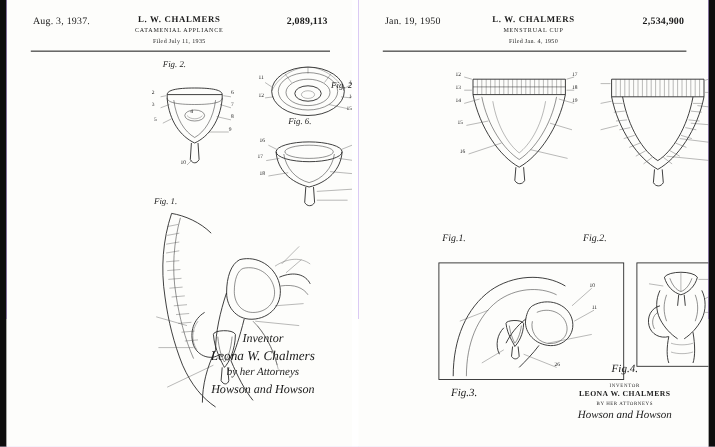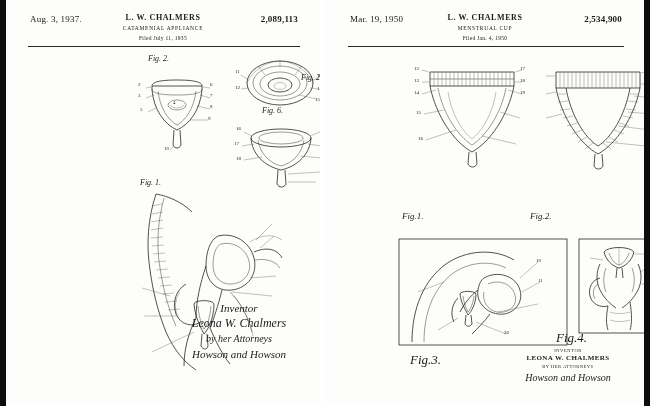--- a/index.html
+++ b/index.html
@@ -340,21 +340,21 @@
       <span class="word w2">Leona W. Chalmers</span>
       <span class="word w3">by her Attorneys</span>
       <span class="word w4">Howson and Howson</span>
     </div>
 
   </div>
 
   <div class="sheet right-sheet">
 
     <div class="hdr">
-      <div class="date">Mar. 19, 1950</div>
+      <div class="date">Jan. 19, 1950</div>
       <div class="pno">2,534,900</div>
       <div class="center">
         <div class="inventor">L. W. CHALMERS</div>
         <div class="title">MENSTRUAL CUP</div>
         <div class="filed">Filed Jan. 4, 1950</div>
       </div>
     </div>
     <div class="rule" style="left:22px; right:20px; top:46px;"></div>
 
     <div class="fig" style="left:42px; top:60px;">
@@ -461,21 +461,21 @@
         <path class="ln-hair" d="M142 44 L124 54"></path>
         <path class="ln-hair" d="M140 66 L100 74"></path>
         <path class="ln-hair" d="M108 96 L78 84"></path>
         <path class="ln-hair" d="M40 92 L60 80"></path>
         <path class="ln-hair" d="M20 54 L46 44"></path>
       </svg>
       <div class="ref" style="left:138px; top:20px;">10</div>
       <div class="ref" style="left:140px; top:40px;">11</div>
       <div class="ref" style="left:106px; top:92px;">26</div>
     </div>
-    <div class="figlabel" style="left:84px; top:352px; font-size:13px;">Fig.3.</div>
+    <div class="figlabel" style="left:84px; top:352px; font-size:10px;">Fig.3.</div>
 
     <div class="fig" style="left:204px; top:238px;">
       <svg width="82" height="96" viewBox="0 0 82 96">
         <rect class="ln" x="1" y="1" width="80" height="94"></rect>
 
         <path class="ln" d="M26 14 C30 8 52 8 56 14"></path>
         <path class="ln" d="M26 14 C28 22 34 28 41 30 C48 28 54 22 56 14"></path>
         <path class="ln-thin" d="M31 15 C33 21 37 26 41 27 C45 26 49 21 51 15"></path>
         <path class="ln-hair" d="M41 10 L41 27"></path>
         <path class="ln" d="M39 30 L38 40"></path>
@@ -496,21 +496,21 @@
 
         <path class="ln-hair" d="M68 16 L57 16"></path>
         <path class="ln-hair" d="M70 30 L62 34"></path>
         <path class="ln-hair" d="M70 46 L63 46"></path>
         <path class="ln-hair" d="M12 20 L25 22"></path>
       </svg>
       <div class="ref" style="left:66px; top:12px;">14</div>
       <div class="ref" style="left:68px; top:27px;">15</div>
       <div class="ref" style="left:68px; top:42px;">16</div>
     </div>
-    <div class="figlabel" style="left:230px; top:330px; font-size:13px;">Fig.4.</div>
+    <div class="figlabel" style="left:230px; top:330px; font-size:10px;">Fig.4.</div>
 
     <div class="sigr" style="left:172px; top:348px; width:140px;">
       <span class="small">INVENTOR</span>
       <span class="name">LEONA W. CHALMERS</span>
       <span class="by">BY HER ATTORNEYS</span>
       <span class="hand">Howson and Howson</span>
     </div>
 
   </div>
 

